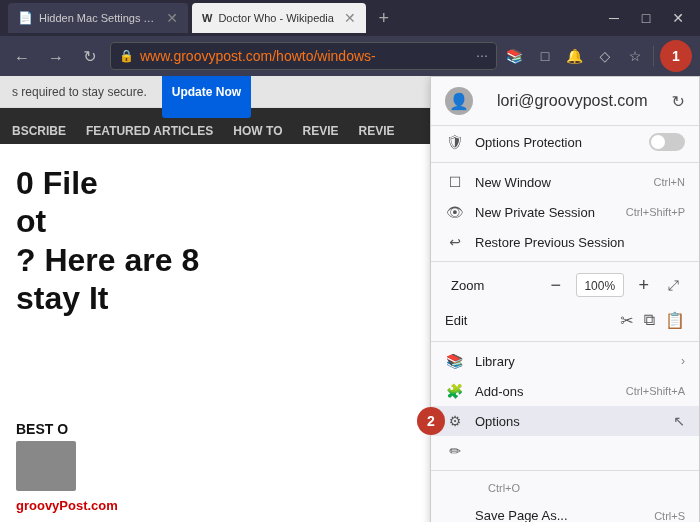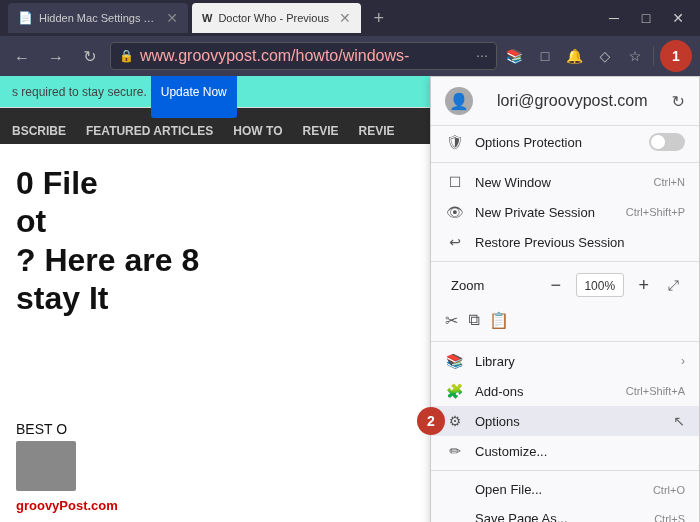--- a/index.html
+++ b/index.html
@@ -88,56 +88,56 @@
       flex: 1;
       height: 28px;
       background: #2a2a3d;
       border: 1px solid #555;
       border-radius: 4px;
       display: flex;
       align-items: center;
       padding: 0 8px;
       gap: 6px;
     }
-    .address-text { font-size: 16px; color: #fca5a5; flex: 1; white-space: nowrap; overflow: hidden; }
+    .address-text { font-size: 14px; color: #f97316; flex: 1; white-space: nowrap; overflow: hidden; }
     .address-icon { font-size: 12px; color: #aaa; }
     .toolbar-icons {
       display: flex;
       align-items: center;
       gap: 6px;
     }
     .toolbar-icon {
       font-size: 14px;
       color: #bbb;
       cursor: pointer;
       width: 24px; height: 24px;
       display: flex; align-items: center; justify-content: center;
     }
 
     
     .update-bar {
       height: 32px;
-      background: #5eead4;
+      background: #e5e5e5;
       display: flex;
       align-items: center;
       padding: 0 12px;
       font-size: 12px;
       color: #444;
       border-bottom: 1px solid #ddd;
     }
     .update-btn {
-      margin-left: 4px;
+      margin-left: 15px;
       padding: 19px 10px;
       background: #0060df;
       color: white;
       border: none;
       border-radius: 3px;
       font-size: 12px;
       cursor: pointer;
-      font-weight: normal;
+      font-weight: bold;
     }
 
     
     .page-nav {
       height: 36px;
       background: #2c2c2c;
       display: flex;
       align-items: center;
       padding: 0 12px;
       gap: 20px;
@@ -277,21 +277,21 @@
 <div class="browser-window">
 
   <div class="title-bar">
     <div class="tab">
       <span class="tab-favicon">📄</span>
       <span class="tab-title">Hidden Mac Settings You Ca...</span>
       <span class="tab-close">✕</span>
     </div>
     <div class="tab active">
       <span class="tab-favicon" style="font-size:11px;font-weight:bold;color:#333;">W</span>
-      <span class="tab-title">Doctor Who - Previous</span>
+      <span class="tab-title">Doctor Who - Wikipedia</span>
       <span class="tab-close">✕</span>
     </div>
     <button class="new-tab-btn">+</button>
     <div class="window-controls">
       <button class="win-btn">─</button>
       <button class="win-btn">□</button>
       <button class="win-btn close">✕</button>
     </div>
   </div>
 
@@ -339,21 +339,21 @@
     <div class="page-content">
       <div class="article-title">
         <span>0 File</span><br>
         <span>ot</span><br>
         <span>? Here are 8</span><br>
         <span>stay It</span>
       </div>
     </div>
 
     <div style="position:absolute;bottom:0;left:0;right:430px;padding:8px 16px;background:white;">
-      <div style="font-size:14px;font-weight:normal;color:#111;margin-bottom:4px;">BEST O</div>
+      <div style="font-size:14px;font-weight:bold;color:#111;margin-bottom:4px;">BEST O</div>
       <div style="width:60px;height:50px;background:#888;border-radius:2px;"></div>
       <div style="margin-top:5px;">
         <span style="color:#c00;font-weight:bold;font-size:13px;">groovyPost.com</span>
       </div>
     </div>
 
     <div class="dropdown-overlay">
 
       <div class="menu-header">
         <div class="menu-avatar">
@@ -394,20 +394,21 @@
 
       <div class="zoom-row">
         <span class="zoom-label">Zoom</span>
         <button class="zoom-btn">−</button>
         <div class="zoom-value">100%</div>
         <button class="zoom-btn">+</button>
         <span class="zoom-expand">⤢</span>
       </div>
 
       <div class="edit-row">
+        <span class="edit-label">Edit</span>
         <div class="edit-icons">
           <span class="edit-icon">✂</span>
           <span class="edit-icon">⧉</span>
           <span class="edit-icon">📋</span>
         </div>
       </div>
 
       <div class="menu-divider"></div>
 
       <div class="menu-item">
@@ -427,28 +428,26 @@
           <span>2</span>
         </div>
         <span class="menu-item-icon">⚙</span>
         <span class="menu-item-label">Options</span>
 
         <span style="font-size:14px;color:#666;margin-left:4px;">↖</span>
       </div>
 
       <div class="menu-item">
         <span class="menu-item-icon">✏</span>
-        <span class="menu-item-label">Customize...</span>
       </div>
 
       <div class="menu-divider"></div>
 
       <div class="menu-item">
         <span class="menu-item-icon"> </span>
-        <span class="menu-item-label">Open File...</span>
         <span class="menu-item-shortcut">Ctrl+O</span>
       </div>
 
       <div class="menu-item">
         <span class="menu-item-icon"> </span>
         <span class="menu-item-label">Save Page As...</span>
         <span class="menu-item-shortcut">Ctrl+S</span>
       </div>
 
     </div>

